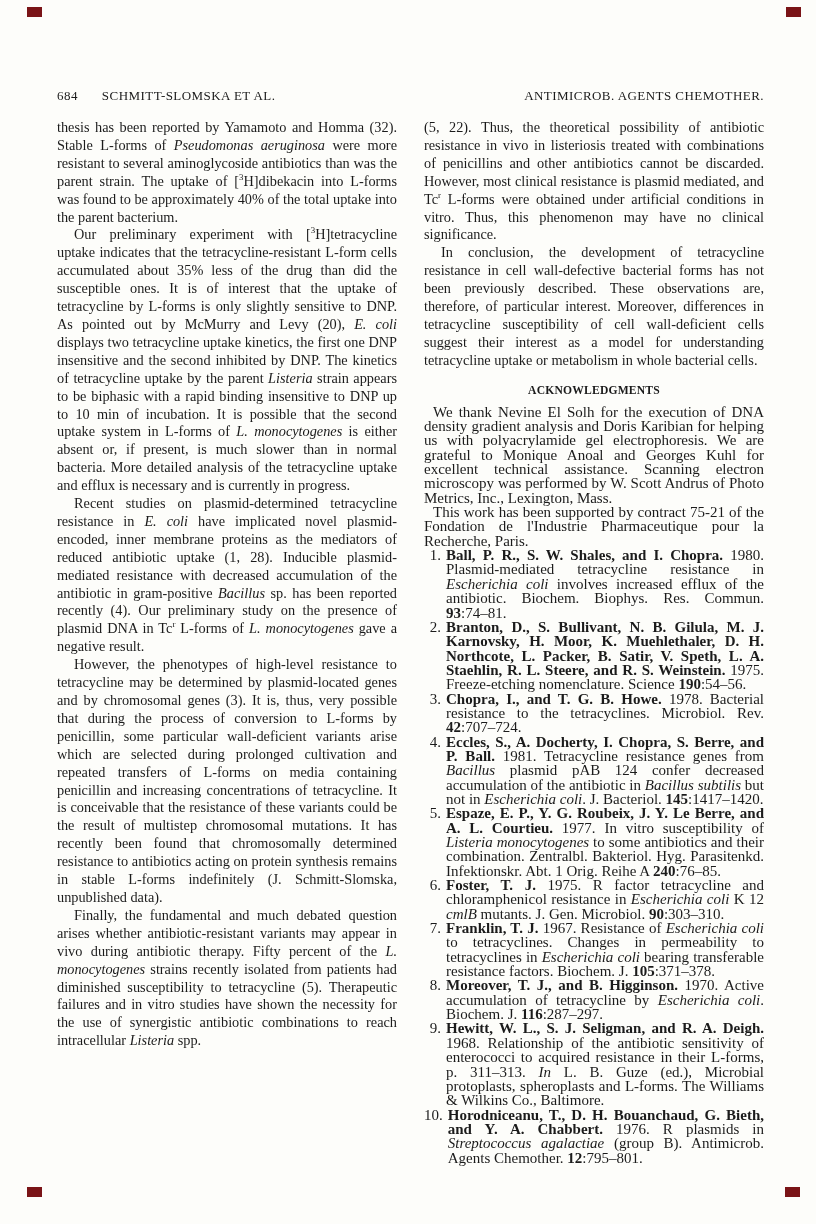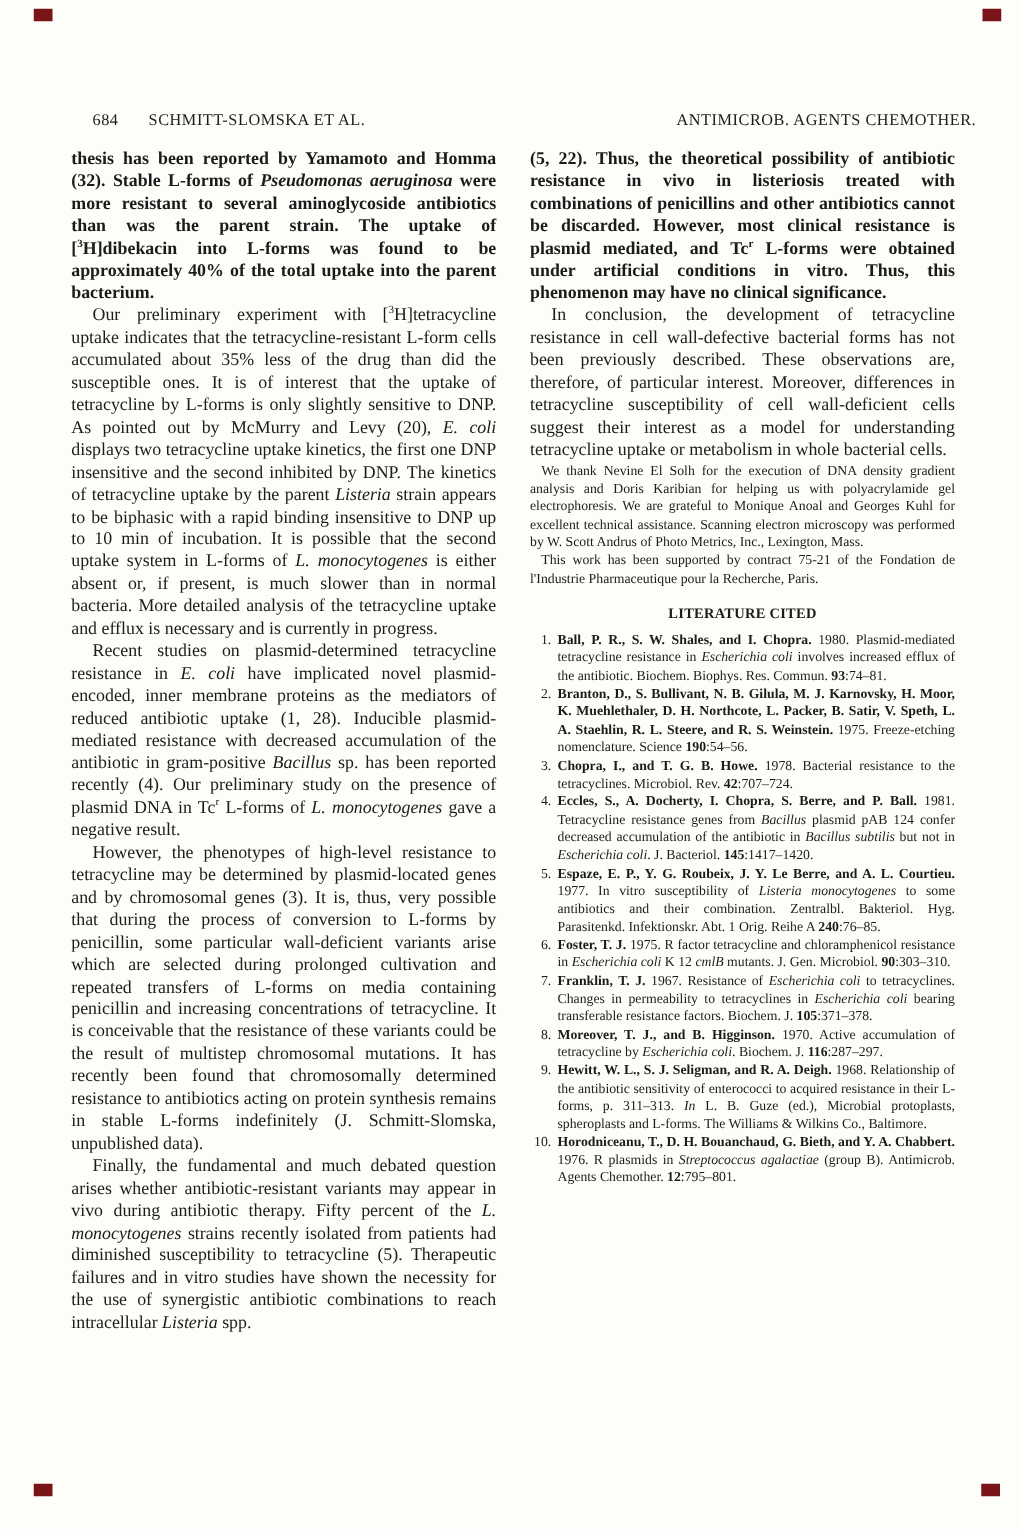--- a/index.html
+++ b/index.html
@@ -13,39 +13,39 @@
   }
   .page { position: absolute; inset: 0; }
 
   .corner { position: absolute; width: 15px; height: 10px; }
   .corner.tl { left: 27px; top: 7px; }
   .corner.tr { left: 786px; top: 7px; }
   .corner.bl { left: 27px; top: 1187px; }
   .corner.br { left: 785px; top: 1187px; }
 
   .header {
-    position: absolute; left: 74px; top: 88px; width: 707px;
+    position: absolute; left: 57px; top: 88px; width: 707px;
     display: flex; justify-content: space-between; align-items: baseline;
     font-size: 13px; letter-spacing: 0.45px; white-space: nowrap;
   }
   .header .head-left { display: flex; gap: 24px; }
 
   .columns {
     position: absolute; left: 57px; top: 119px; width: 707px;
     display: flex; gap: 27px;
   }
   .col {
     width: 340px; text-align: justify;
     -webkit-hyphens: auto; hyphens: auto;
   }
   .body-text { font-size: 14.3px; line-height: 17.9px; }
   .body-text .para { text-indent: 17px; }
-  .small { font-size: 11px; line-height: 14.35px; }
+  .small { font-size: 15px; line-height: 14.35px; }
   .small .para { text-indent: 9px; }
-  .para.flush { text-indent: 0; font-weight: bold; }
+  .para.flush { text-indent: 0; }
 
   sup { font-size: 0.62em; line-height: 0; vertical-align: super; }
 
   .section-heading {
     font-weight: bold; text-align: center;
     font-size: 11.6px; line-height: 14px;
     margin-top: 14px; margin-bottom: 7px;
     letter-spacing: 0.2px;
   }
 
@@ -82,26 +82,26 @@
           <p class="para">Finally, the fundamental and much debated question arises whether antibiotic-resistant variants may appear in vivo during antibiotic therapy. Fifty percent of the <i>L. monocytogenes</i> strains recently isolated from patients had diminished susceptibility to tetracycline (5). Therapeutic failures and in vitro studies have shown the necessity for the use of synergistic antibiotic combinations to reach intracellular <i>Listeria</i> spp.</p>
         </div>
     </section>
 
     <section class="col body-text">
       <div>
           <p class="para flush">(5, 22). Thus, the theoretical possibility of antibiotic resistance in vivo in listeriosis treated with combinations of penicillins and other antibiotics cannot be discarded. However, most clinical resistance is plasmid mediated, and Tc<sup>r</sup> L-forms were obtained under artificial conditions in vitro. Thus, this phenomenon may have no clinical significance.</p>
           <p class="para">In conclusion, the development of tetracycline resistance in cell wall-defective bacterial forms has not been previously described. These observations are, therefore, of particular interest. Moreover, differences in tetracycline susceptibility of cell wall-deficient cells suggest their interest as a model for understanding tetracycline uptake or metabolism in whole bacterial cells.</p>
         </div>
 
+      <h2 class="section-heading">ACKNOWLEDGMENTS</h2>
       <div class="small">
           <p class="para">We thank Nevine El Solh for the execution of DNA density gradient analysis and Doris Karibian for helping us with polyacrylamide gel electrophoresis. We are grateful to Monique Anoal and Georges Kuhl for excellent technical assistance. Scanning electron microscopy was performed by W. Scott Andrus of Photo Metrics, Inc., Lexington, Mass.</p>
           <p class="para">This work has been supported by contract 75-21 of the Fondation de l'Industrie Pharmaceutique pour la Recherche, Paris.</p>
         </div>
 
-      <h2 class="section-heading">LITERATURE CITED</h2>
       <div class="small">
           <div class="ref">
             <span class="ref-num">1.</span>
             <div class="ref-text"><b>Ball, P. R., S. W. Shales, and I. Chopra.</b> 1980. Plasmid-mediated tetracycline resistance in <i>Escherichia coli</i> involves increased efflux of the antibiotic. Biochem. Biophys. Res. Commun. <b>93</b>:74–81.</div>
           </div>
           <div class="ref">
             <span class="ref-num">2.</span>
             <div class="ref-text"><b>Branton, D., S. Bullivant, N. B. Gilula, M. J. Karnovsky, H. Moor, K. Muehlethaler, D. H. Northcote, L. Packer, B. Satir, V. Speth, L. A. Staehlin, R. L. Steere, and R. S. Weinstein.</b> 1975. Freeze-etching nomenclature. Science <b>190</b>:54–56.</div>
           </div>
           <div class="ref">

